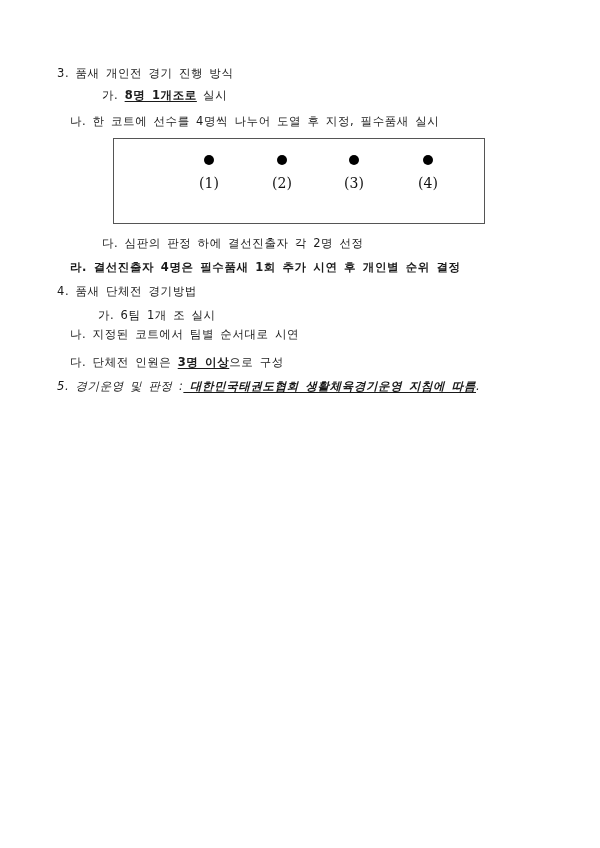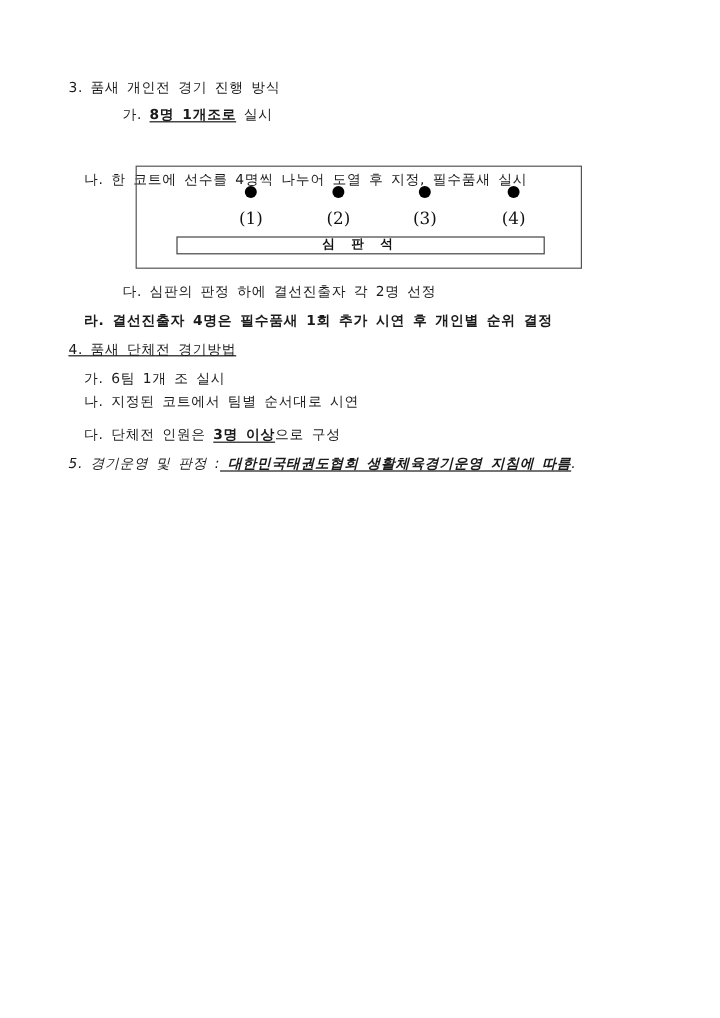--- a/index.html
+++ b/index.html
@@ -75,41 +75,40 @@
   </style>
 </head>
 <body>
 
 <div class="line lvl1" style="top:65px;">3. 품새 개인전 경기 진행 방식</div>
 
 <div class="line lvl2" style="top:87px;margin-left:32px;">
   <span>가. </span><span class="b u">8명 1개조로</span><span> 실시</span>
 </div>
 
-<div class="line lvl2" style="top:113px;margin-top:28px;">나. 한 코트에 선수를 4명씩 나누어 도열 후 지정, 필수품새 실시</div>
+<div class="line lvl2" style="top:113px;">나. 한 코트에 선수를 4명씩 나누어 도열 후 지정, 필수품새 실시</div>
 
 <div class="diagram">
   <div class="dot" style="left:95px;"></div>
   <div class="dot" style="left:168px;"></div>
   <div class="dot" style="left:240px;"></div>
   <div class="dot" style="left:314px;"></div>
 
   <div class="pos-label" style="left:95px;">(1)</div>
   <div class="pos-label" style="left:168px;">(2)</div>
   <div class="pos-label" style="left:240px;">(3)</div>
   <div class="pos-label" style="left:314px;">(4)</div>
 
-  <div class="judge-bar">심 판 석</div>
 </div>
 
 <div class="line lvl2" style="top:235px;margin-left:32px;">다. 심판의 판정 하에 결선진출자 각 2명 선정</div>
 <div class="line lvl2" style="top:259px;font-weight:bold;">라. 결선진출자 4명은 필수품새 1회 추가 시연 후 개인별 순위 결정</div>
 
-<div class="line lvl1" style="top:283px;text-decoration:underline;">4. 품새 단체전 경기방법</div>
-<div class="line lvl2" style="top:307px;">가. 6팀 1개 조 실시</div>
+<div class="line lvl1" style="top:283px;">4. 품새 단체전 경기방법</div>
+<div class="line lvl2" style="top:307px;margin-left:28px;">가. 6팀 1개 조 실시</div>
 <div class="line lvl2" style="top:326px;">나. 지정된 코트에서 팀별 순서대로 시연</div>
 <div class="line lvl2" style="top:354px;">
   <span>다. 단체전 인원은 </span><span class="b u">3명 이상</span><span>으로 구성</span>
 </div>
 
 <div class="line lvl1" style="top:378px;font-style:italic;">
   <span>5. 경기운영 및 판정 :</span><span class="b u" style="white-space:pre;"> 대한민국태권도협회 생활체육경기운영 지침에 따름</span><span>.</span>
 </div>
 
 </body></html>

